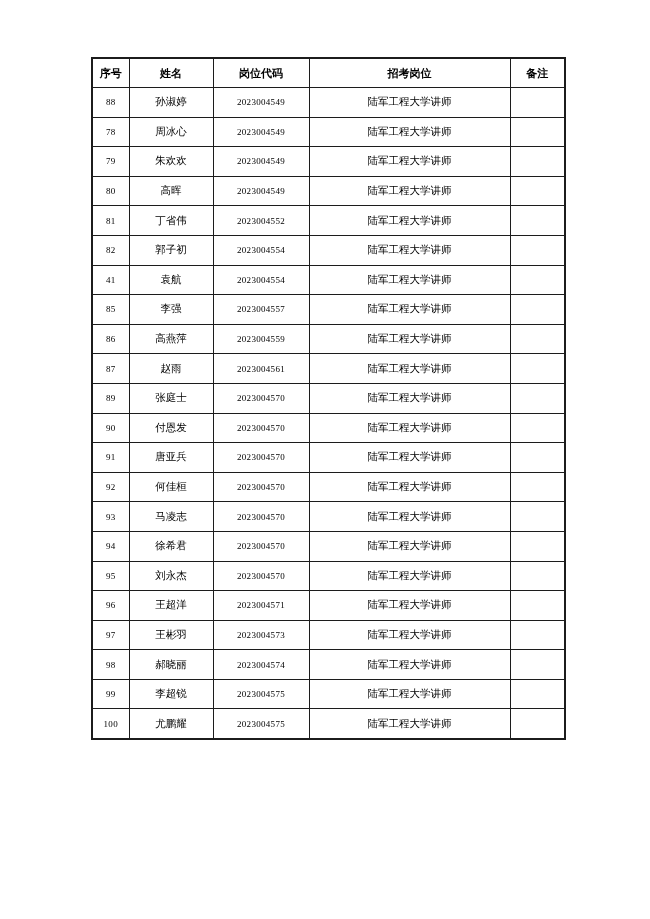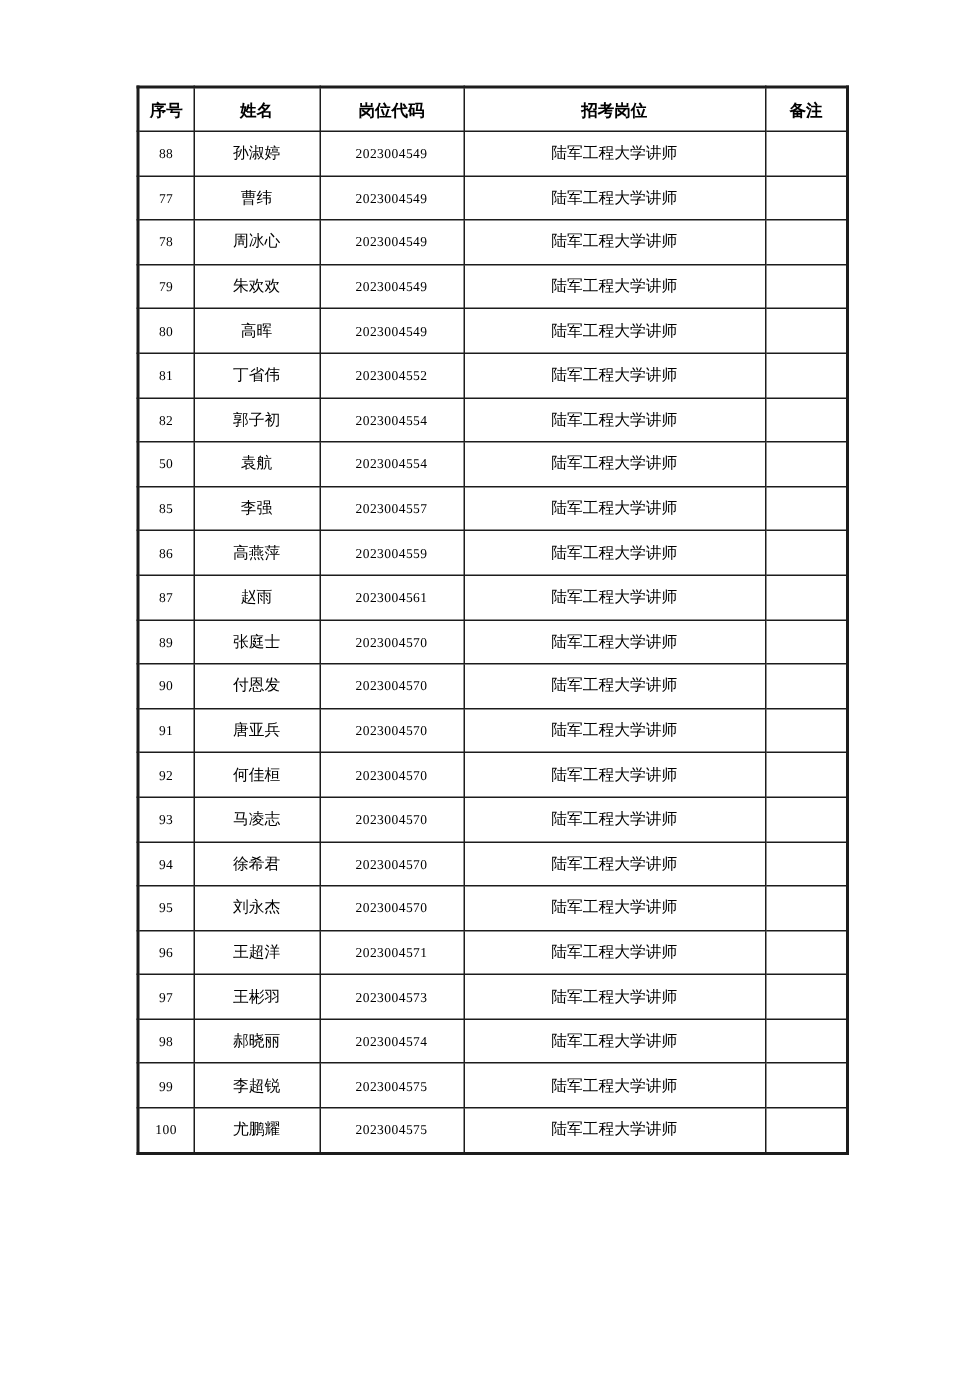--- a/index.html
+++ b/index.html
@@ -78,27 +78,20 @@
     </thead>
     <tbody>
         <tr>
           <td class="col-no">88</td>
           <td class="col-name">孙淑婷</td>
           <td class="col-code">2023004549</td>
           <td class="col-position">陆军工程大学讲师</td>
           <td class="col-remark"></td>
         </tr>
         <tr>
-          <td class="col-no">77</td>
-          <td class="col-name">曹纬</td>
-          <td class="col-code">2023004549</td>
-          <td class="col-position">陆军工程大学讲师</td>
-          <td class="col-remark"></td>
-        </tr>
-        <tr>
           <td class="col-no">78</td>
           <td class="col-name">周冰心</td>
           <td class="col-code">2023004549</td>
           <td class="col-position">陆军工程大学讲师</td>
           <td class="col-remark"></td>
         </tr>
         <tr>
           <td class="col-no">79</td>
           <td class="col-name">朱欢欢</td>
           <td class="col-code">2023004549</td>
@@ -120,21 +113,21 @@
           <td class="col-remark"></td>
         </tr>
         <tr>
           <td class="col-no">82</td>
           <td class="col-name">郭子初</td>
           <td class="col-code">2023004554</td>
           <td class="col-position">陆军工程大学讲师</td>
           <td class="col-remark"></td>
         </tr>
         <tr>
-          <td class="col-no">50</td>
+          <td class="col-no">41</td>
           <td class="col-name">袁航</td>
           <td class="col-code">2023004554</td>
           <td class="col-position">陆军工程大学讲师</td>
           <td class="col-remark"></td>
         </tr>
         <tr>
           <td class="col-no">85</td>
           <td class="col-name">李强</td>
           <td class="col-code">2023004557</td>
           <td class="col-position">陆军工程大学讲师</td>

